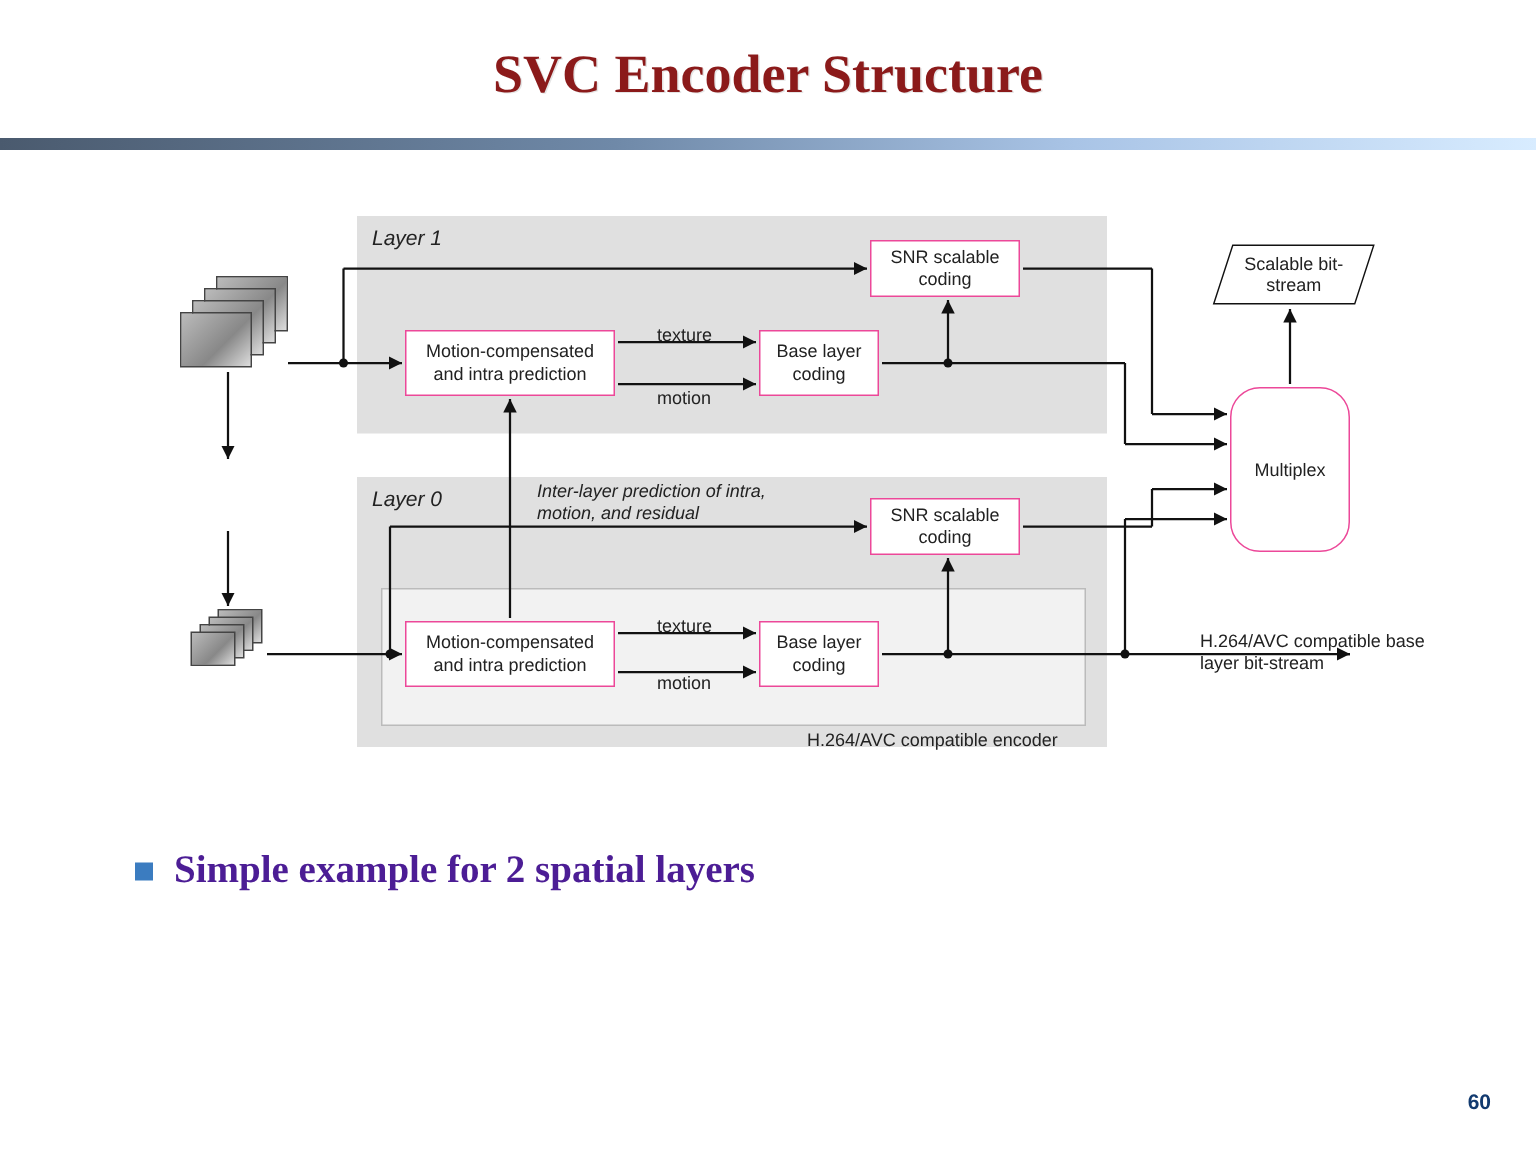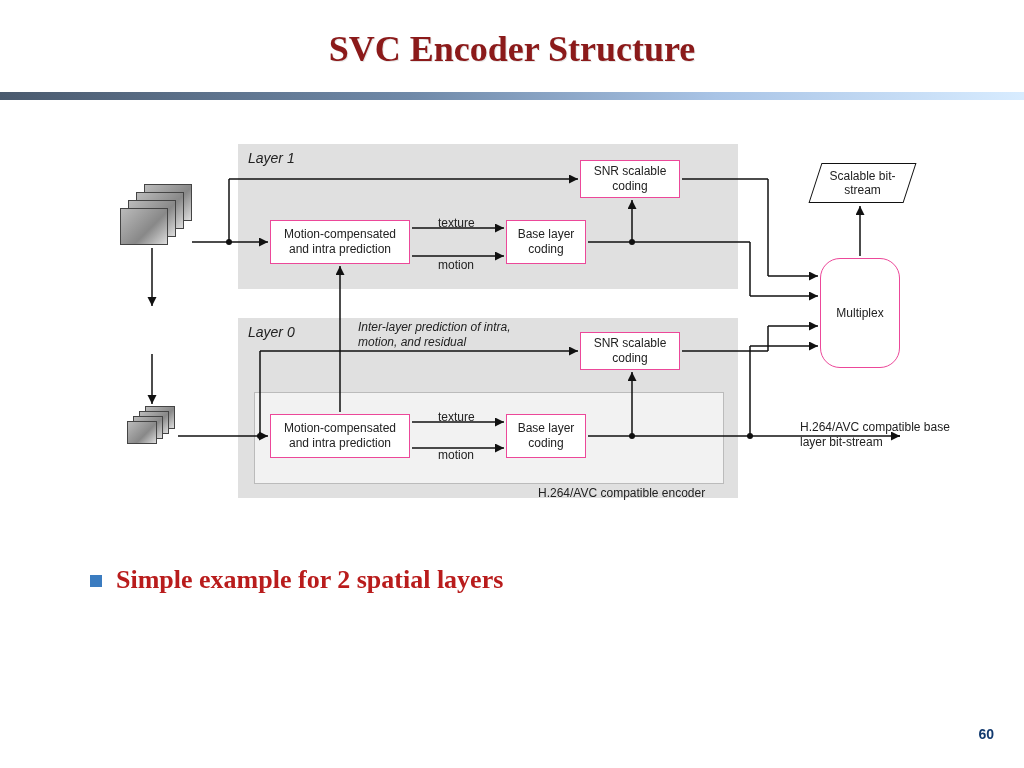--- a/index.html
+++ b/index.html
@@ -98,21 +98,21 @@
     pointer-events: none;
   }
   .bullet-line {
     position: absolute;
     left: 90px;
     top: 565px;
     display: flex;
     align-items: flex-start;
     font-size: 26px;
     font-weight: bold;
-    color: #b91c1c;
+    color: #4c1d95;
   }
   .bullet-square {
     width: 12px;
     height: 12px;
     background: #3b7cc0;
     margin-right: 14px;
     margin-top: 10px;
     flex: 0 0 auto;
   }
   .page-num {

